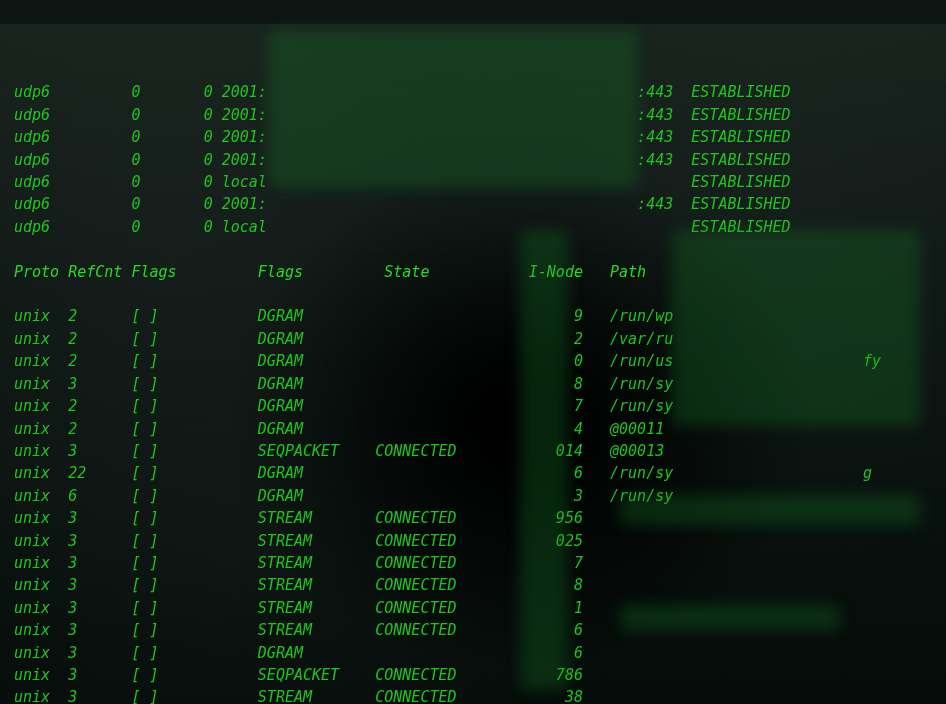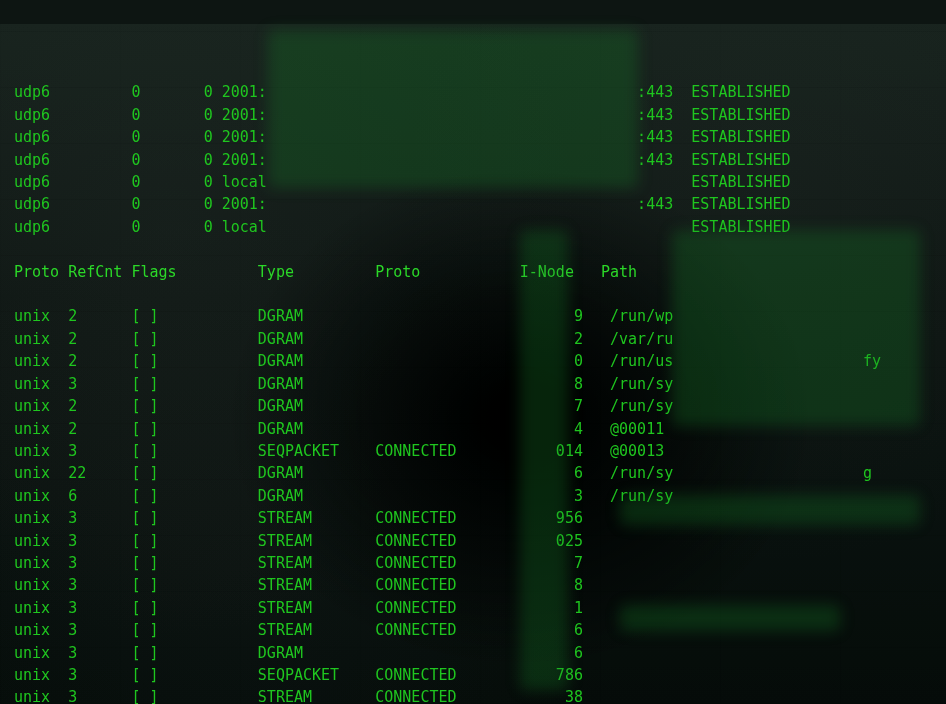--- a/index.html
+++ b/index.html
@@ -43,21 +43,21 @@
   .btn-max { background:#3ecb4c; }
   .btn-close { background:#ee5b55; }
   .term {
     position: relative;
     padding: 6px 10px 10px 14px;
     white-space: pre;
     line-height: 22.4px;
     letter-spacing: 0;
   }
   .hdr { color: #2bd828; font-weight: 500; }
-  .row { display:block; }
+  .row { display:block;font-style:italic; }
   .blur {
     position:absolute;
     background: rgba(22,130,40,0.28);
     filter: blur(7px);
     border-radius:6px;
     pointer-events:none;
   }
 </style>
 </head>
 <body>
@@ -68,21 +68,21 @@
     <div class="win-btn btn-min"></div>
     <div class="win-btn btn-max"></div>
     <div class="win-btn btn-close"></div>
   </div>
 </div>
 
 <div class="wall"></div>
 
 <div class="term">
 <div id="net-rows"><span class="row">udp6         0       0 2001:                                         :443  ESTABLISHED</span><span class="row">udp6         0       0 2001:                                         :443  ESTABLISHED</span><span class="row">udp6         0       0 2001:                                         :443  ESTABLISHED</span><span class="row">udp6         0       0 2001:                                         :443  ESTABLISHED</span><span class="row">udp6         0       0 local                                               ESTABLISHED</span><span class="row">udp6         0       0 2001:                                         :443  ESTABLISHED</span><span class="row">udp6         0       0 local                                               ESTABLISHED</span></div>
-<span class="row hdr" id="uhdr">Proto RefCnt Flags         Type         Proto           I-Node   Path</span>
+<span class="row hdr" id="uhdr">Proto RefCnt Flags         Flags         State           I-Node   Path</span>
 <div id="unix-rows"><span class="row">unix  2      [ ]           DGRAM                              9   /run/wp                     </span><span class="row">unix  2      [ ]           DGRAM                              2   /var/ru                     </span><span class="row">unix  2      [ ]           DGRAM                              0   /run/us                     fy</span><span class="row">unix  3      [ ]           DGRAM                              8   /run/sy                     </span><span class="row">unix  2      [ ]           DGRAM                              7   /run/sy                     </span><span class="row">unix  2      [ ]           DGRAM                              4   @00011                      </span><span class="row">unix  3      [ ]           SEQPACKET    CONNECTED           014   @00013                      </span><span class="row">unix  22     [ ]           DGRAM                              6   /run/sy                     g</span><span class="row">unix  6      [ ]           DGRAM                              3   /run/sy                     </span><span class="row">unix  3      [ ]           STREAM       CONNECTED           956                               </span><span class="row">unix  3      [ ]           STREAM       CONNECTED           025                               </span><span class="row">unix  3      [ ]           STREAM       CONNECTED             7                               </span><span class="row">unix  3      [ ]           STREAM       CONNECTED             8                               </span><span class="row">unix  3      [ ]           STREAM       CONNECTED             1                               </span><span class="row">unix  3      [ ]           STREAM       CONNECTED             6                               </span><span class="row">unix  3      [ ]           DGRAM                              6                               </span><span class="row">unix  3      [ ]           SEQPACKET    CONNECTED           786                               </span><span class="row">unix  3      [ ]           STREAM       CONNECTED            38                               </span></div>
 </div>
 
 <div class="blur" style="left:268px; top:30px; width:370px; height:158px;"></div>
 <div class="blur" style="left:672px; top:230px; width:248px; height:196px;"></div>
 <div class="blur" style="left:520px; top:230px; width:48px; height:460px;"></div>
 <div class="blur" style="left:620px; top:495px; width:300px; height:30px;"></div>
 <div class="blur" style="left:620px; top:605px; width:220px; height:26px;"></div>
 
 </body></html>

